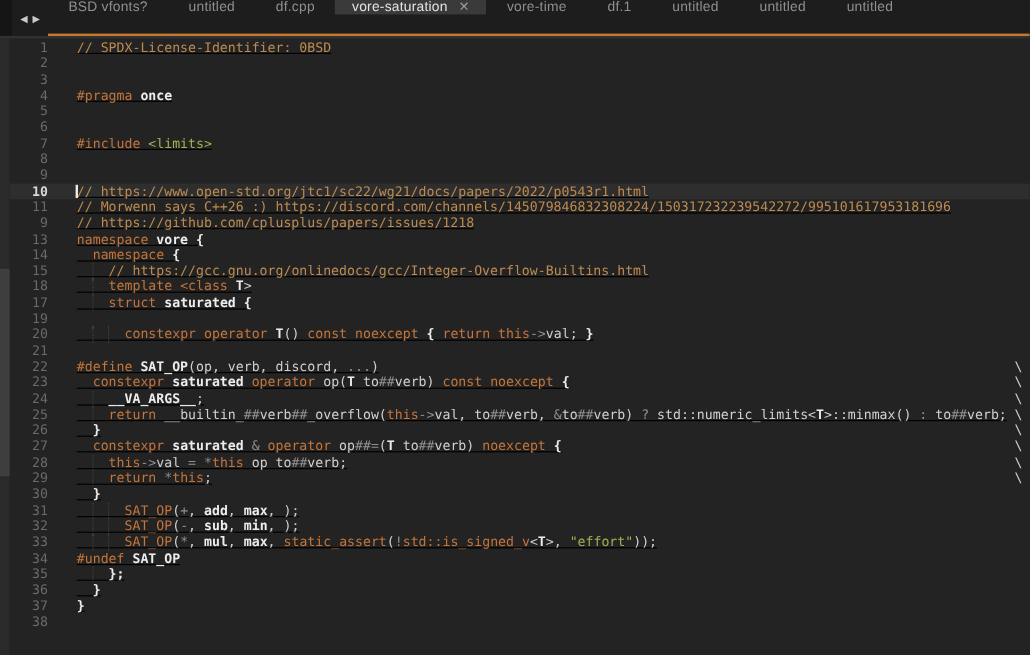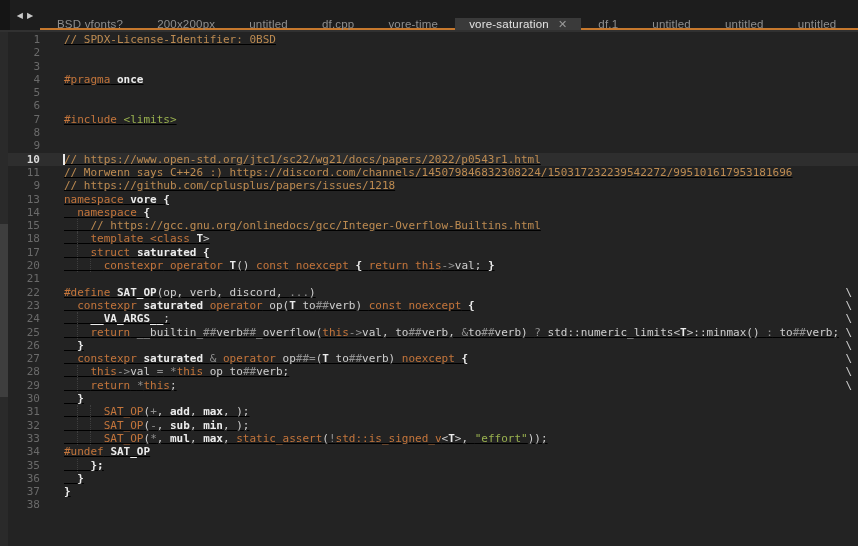--- a/index.html
+++ b/index.html
@@ -22,21 +22,21 @@
     position:absolute;left:40px;right:0;bottom:0;height:2px;
     background:var(--accent,#c6782d);z-index:0;
   }
   .nav-arrows{
     position:relative;z-index:3;margin-left:10px;width:30px;
     display:flex;align-items:center;justify-content:center;gap:4px;
     color:#c9c9c9;font-size:8px;user-select:none;
   }
   .nav-arrows span{cursor:default;}
   .tabs{
-    position:relative;z-index:1;display:flex;align-items:flex-end;flex:1;overflow:hidden;
+    position:relative;z-index:1;display:flex;align-items:flex-start;flex:1;overflow:hidden;
   }
   .tab{
     display:flex;align-items:center;gap:9px;
     padding:0 17px;white-space:nowrap;
     color:#8f8f8f;font-size:11.5px;letter-spacing:.2px;
   }
   .tab.active{
     background:var(--tab-active-bg,#3a3a3a);
     color:#e3e3e3;z-index:2;padding:0 14px;
   }
@@ -96,34 +96,31 @@
   <div class="accent-line"></div>
   <div class="nav-arrows">
     <span>◀</span>
     <span>▶</span>
   </div>
   <div class="tabs">
       <div class="tab">
         <span>BSD vfonts?</span>
       </div>
       <div class="tab">
-        <span>200x200px</span>
-      </div>
-      <div class="tab">
         <span>untitled</span>
       </div>
       <div class="tab">
         <span>df.cpp</span>
       </div>
-      <div class="tab">
-        <span>vore-time</span>
-      </div>
       <div class="tab active">
         <span>vore-saturation</span>
         <span class="close">✕</span>
+      </div>
+      <div class="tab">
+        <span>vore-time</span>
       </div>
       <div class="tab">
         <span>df.1</span>
       </div>
       <div class="tab">
         <span>untitled</span>
       </div>
       <div class="tab">
         <span>untitled</span>
       </div>
@@ -149,20 +146,21 @@
       <div class="line"><div class="num">8</div><div class="code"></div></div>
       <div class="line"><div class="num">9</div><div class="code"></div></div>
       <div class="line current"><div class="num">10</div><div class="code"><span class="c">// https://www.open-std.org/jtc1/sc22/wg21/docs/papers/2022/p0543r1.html</span><span class="cursor" style="left: calc(0ch + 15px);"></span></div></div>
       <div class="line"><div class="num">11</div><div class="code"><span class="c">// Morwenn says C++26 :) https://discord.com/channels/145079846832308224/150317232239542272/995101617953181696</span></div></div>
       <div class="line"><div class="num">9</div><div class="code"><span class="c">// https://github.com/cplusplus/papers/issues/1218</span></div></div>
       <div class="line"><div class="num">13</div><div class="code"><span class="k">namespace</span><span class="t"> </span><span class="b">vore</span><span class="t"> </span><span class="b">{</span></div></div>
       <div class="line"><div class="num">14</div><div class="code"><span class="t">  </span><span class="k">namespace</span><span class="t"> </span><span class="b">{</span></div></div>
       <div class="line"><div class="num">15</div><div class="code"><span class="guide" style="left: calc(2ch + 16px);"></span><span class="t">    </span><span class="c">// https://gcc.gnu.org/onlinedocs/gcc/Integer-Overflow-Builtins.html</span></div></div>
       <div class="line"><div class="num">18</div><div class="code"><span class="guide" style="left: calc(2ch + 16px);"></span><span class="t">    </span><span class="k">template</span><span class="t"> </span><span class="k">&lt;class</span><span class="t"> </span><span class="b">T</span><span class="t">&gt;</span></div></div>
       <div class="line"><div class="num">17</div><div class="code"><span class="guide" style="left: calc(2ch + 16px);"></span><span class="t">    </span><span class="k">struct</span><span class="t"> </span><span class="b">saturated</span><span class="t"> </span><span class="b">{</span></div></div>
+      <div class="line"><div class="num">19</div><div class="code"></div></div>
       <div class="line"><div class="num">20</div><div class="code"><span class="guide" style="left: calc(2ch + 16px);"></span><span class="guide" style="left: calc(4ch + 16px);"></span><span class="t">      </span><span class="k">constexpr</span><span class="t"> </span><span class="k">operator</span><span class="t"> </span><span class="b">T</span><span class="t">() </span><span class="k">const</span><span class="t"> </span><span class="k">noexcept</span><span class="t"> </span><span class="b">{</span><span class="t"> </span><span class="k">return</span><span class="t"> </span><span class="k">this</span><span class="g">-&gt;</span><span class="t">val; </span><span class="b">}</span></div></div>
       <div class="line"><div class="num">21</div><div class="code"></div></div>
       <div class="line"><div class="num">22</div><div class="code"><span class="k">#define</span><span class="t"> </span><span class="b">SAT_OP</span><span class="t">(op, verb, discord, </span><span class="g">...</span><span class="t">)</span><span class="bslash">\</span></div></div>
       <div class="line"><div class="num">23</div><div class="code"><span class="t">  </span><span class="k">constexpr</span><span class="t"> </span><span class="b">saturated</span><span class="t"> </span><span class="k">operator</span><span class="t"> op(</span><span class="b">T</span><span class="t"> to</span><span class="g">##</span><span class="t">verb) </span><span class="k">const</span><span class="t"> </span><span class="k">noexcept</span><span class="t"> </span><span class="b">{</span><span class="bslash">\</span></div></div>
       <div class="line"><div class="num">24</div><div class="code"><span class="guide" style="left: calc(2ch + 16px);"></span><span class="t">    </span><span class="b">__VA_ARGS__</span><span class="t">;</span><span class="bslash">\</span></div></div>
       <div class="line"><div class="num">25</div><div class="code"><span class="guide" style="left: calc(2ch + 16px);"></span><span class="t">    </span><span class="k">return</span><span class="t"> __builtin_</span><span class="g">##</span><span class="t">verb</span><span class="g">##</span><span class="t">_overflow(</span><span class="k">this</span><span class="g">-&gt;</span><span class="t">val, to</span><span class="g">##</span><span class="t">verb, </span><span class="g">&amp;</span><span class="t">to</span><span class="g">##</span><span class="t">verb) </span><span class="g">?</span><span class="t"> std::numeric_limits&lt;</span><span class="b">T</span><span class="t">&gt;::minmax() </span><span class="g">:</span><span class="t"> to</span><span class="g">##</span><span class="t">verb;</span><span class="bslash">\</span></div></div>
       <div class="line"><div class="num">26</div><div class="code"><span class="t">  </span><span class="b">}</span><span class="bslash">\</span></div></div>
       <div class="line"><div class="num">27</div><div class="code"><span class="t">  </span><span class="k">constexpr</span><span class="t"> </span><span class="b">saturated</span><span class="t"> </span><span class="g">&amp;</span><span class="t"> </span><span class="k">operator</span><span class="t"> op</span><span class="g">##=</span><span class="t">(</span><span class="b">T</span><span class="t"> to</span><span class="g">##</span><span class="t">verb) </span><span class="k">noexcept</span><span class="t"> </span><span class="b">{</span><span class="bslash">\</span></div></div>
       <div class="line"><div class="num">28</div><div class="code"><span class="guide" style="left: calc(2ch + 16px);"></span><span class="t">    </span><span class="k">this</span><span class="g">-&gt;</span><span class="t">val </span><span class="g">=</span><span class="t"> </span><span class="g">*</span><span class="k">this</span><span class="t"> op to</span><span class="g">##</span><span class="t">verb;</span><span class="bslash">\</span></div></div>
       <div class="line"><div class="num">29</div><div class="code"><span class="guide" style="left: calc(2ch + 16px);"></span><span class="t">    </span><span class="k">return</span><span class="t"> </span><span class="g">*</span><span class="k">this</span><span class="t">;</span><span class="bslash">\</span></div></div>

